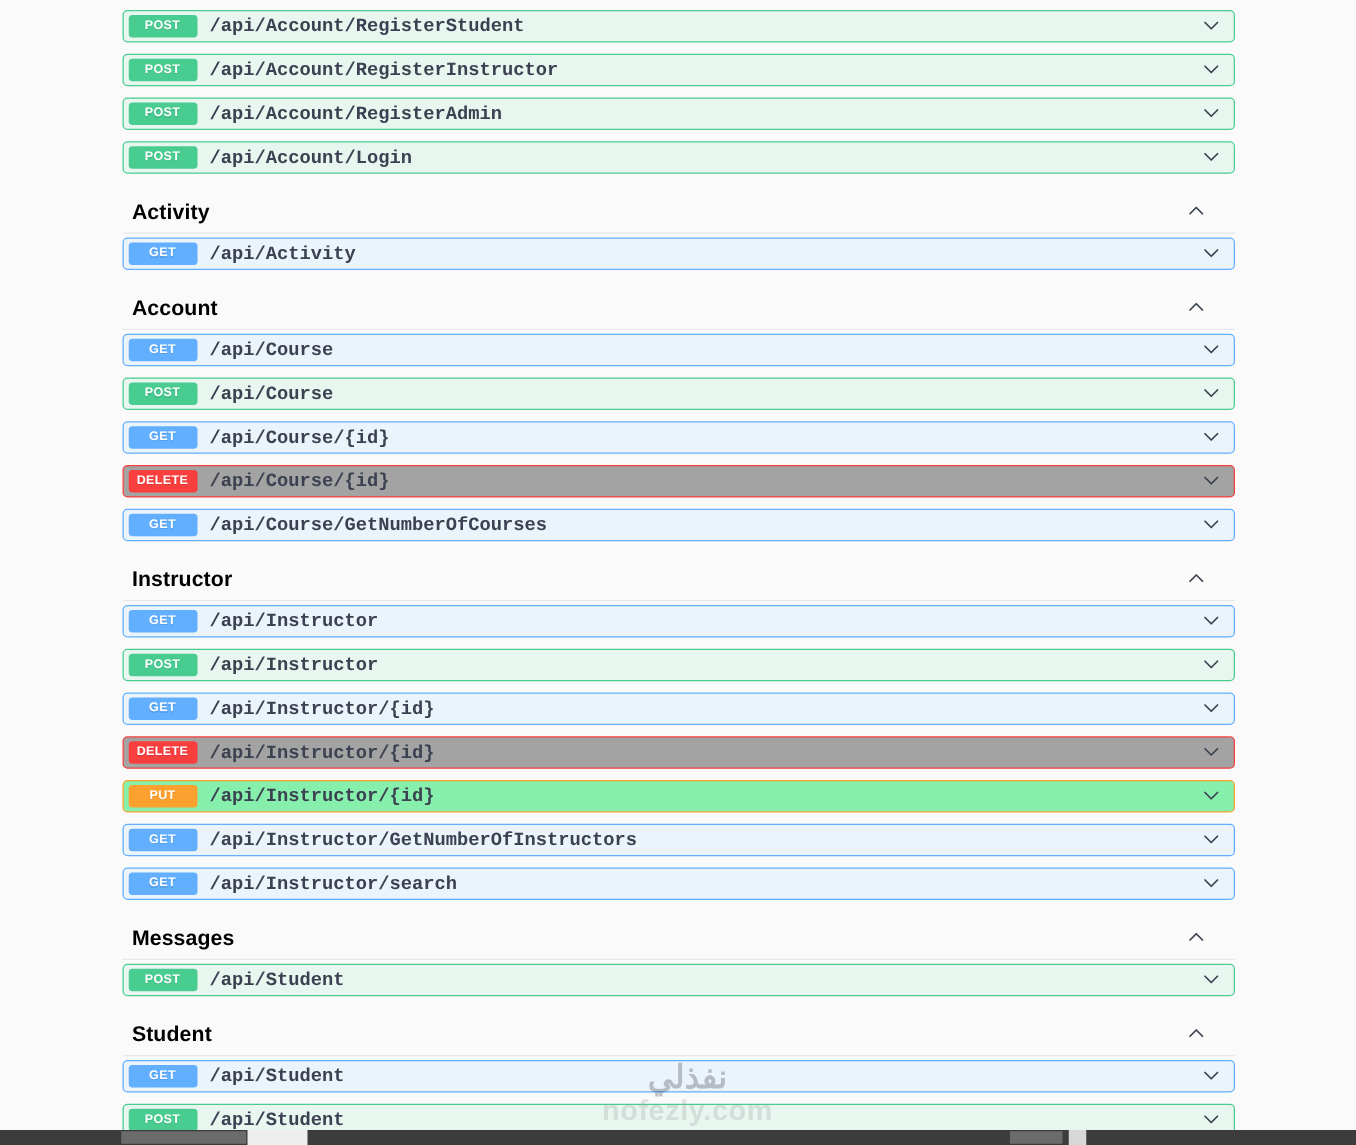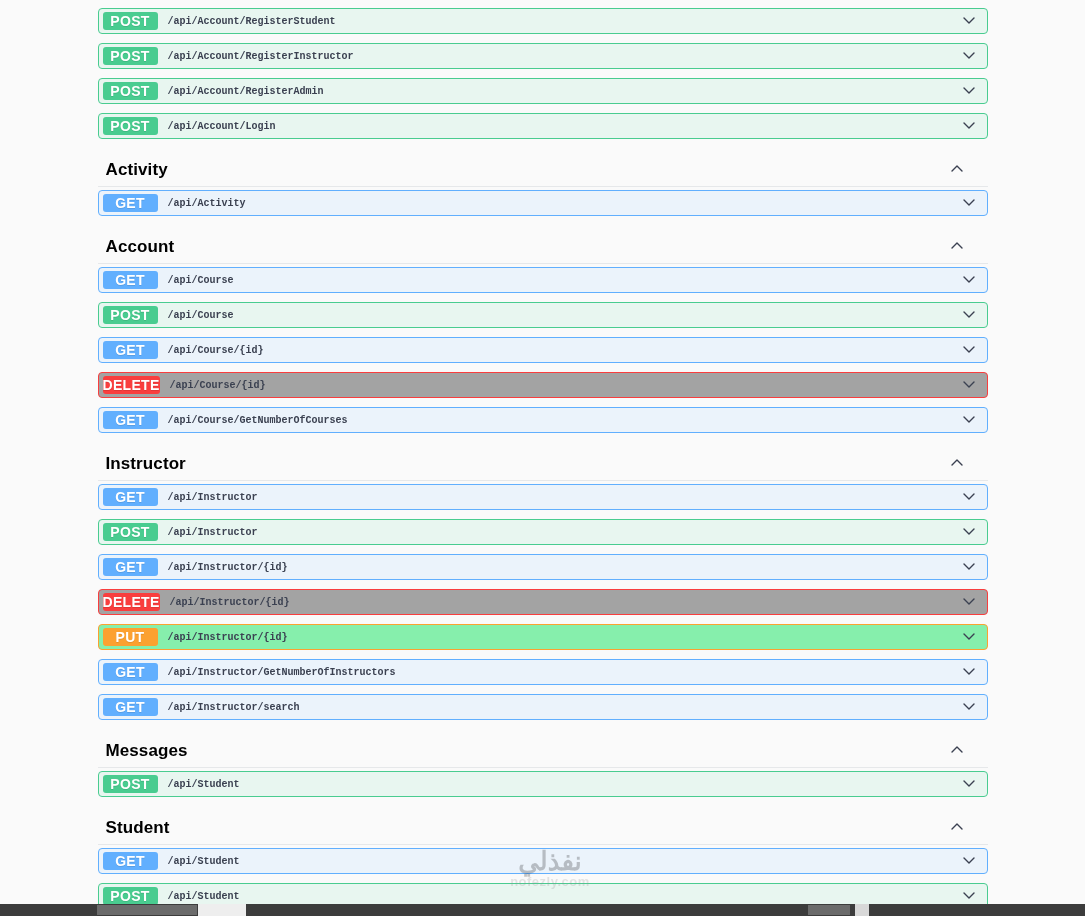--- a/index.html
+++ b/index.html
@@ -67,36 +67,36 @@
     margin: 0 0 9px 0;
     height: 26px;
     box-sizing: border-box;
     cursor: pointer;
     position: relative;
   }
   .opblock:last-child { margin-bottom: 0; }
 
   .opblock .method {
     font-family: "Liberation Sans", sans-serif;
-    font-size: 14px;
+    font-size: 10px;
     font-weight: bold;
     color: #fff;
     text-align: center;
     border-radius: 3px;
     min-width: 55px;
     height: 18px;
     line-height: 18px;
     margin-left: 4px;
     letter-spacing: 0.3px;
     text-shadow: 0 1px 0 rgba(0,0,0,0.1);
   }
 
   .opblock .path {
     font-family: "Liberation Mono", monospace;
-    font-size: 10px;
+    font-size: 15px;
     font-weight: bold;
     color: #3b4151;
     padding-left: 10px;
     flex: 1 1 auto;
     white-space: nowrap;
     overflow: hidden;
   }
 
   .opblock .arrow {
     width: 20px;
@@ -136,21 +136,21 @@
     font-family: Liberation Sans, sans-serif;
     font-size: 26px;
     font-weight: bold;
     color: #000000;
     line-height: 1;
     letter-spacing: 1px;
     direction: rtl;
   }
   .watermark .wm-en {
     font-family: "Liberation Sans", sans-serif;
-    font-size: 13px;
+    font-size: 23px;
     font-weight: bold;
     color: #8d8d8d;
     line-height: 1.25;
     letter-spacing: 0.5px;
   }
 
   
   .hscroll-track {
     position: absolute;
     left: 0;

